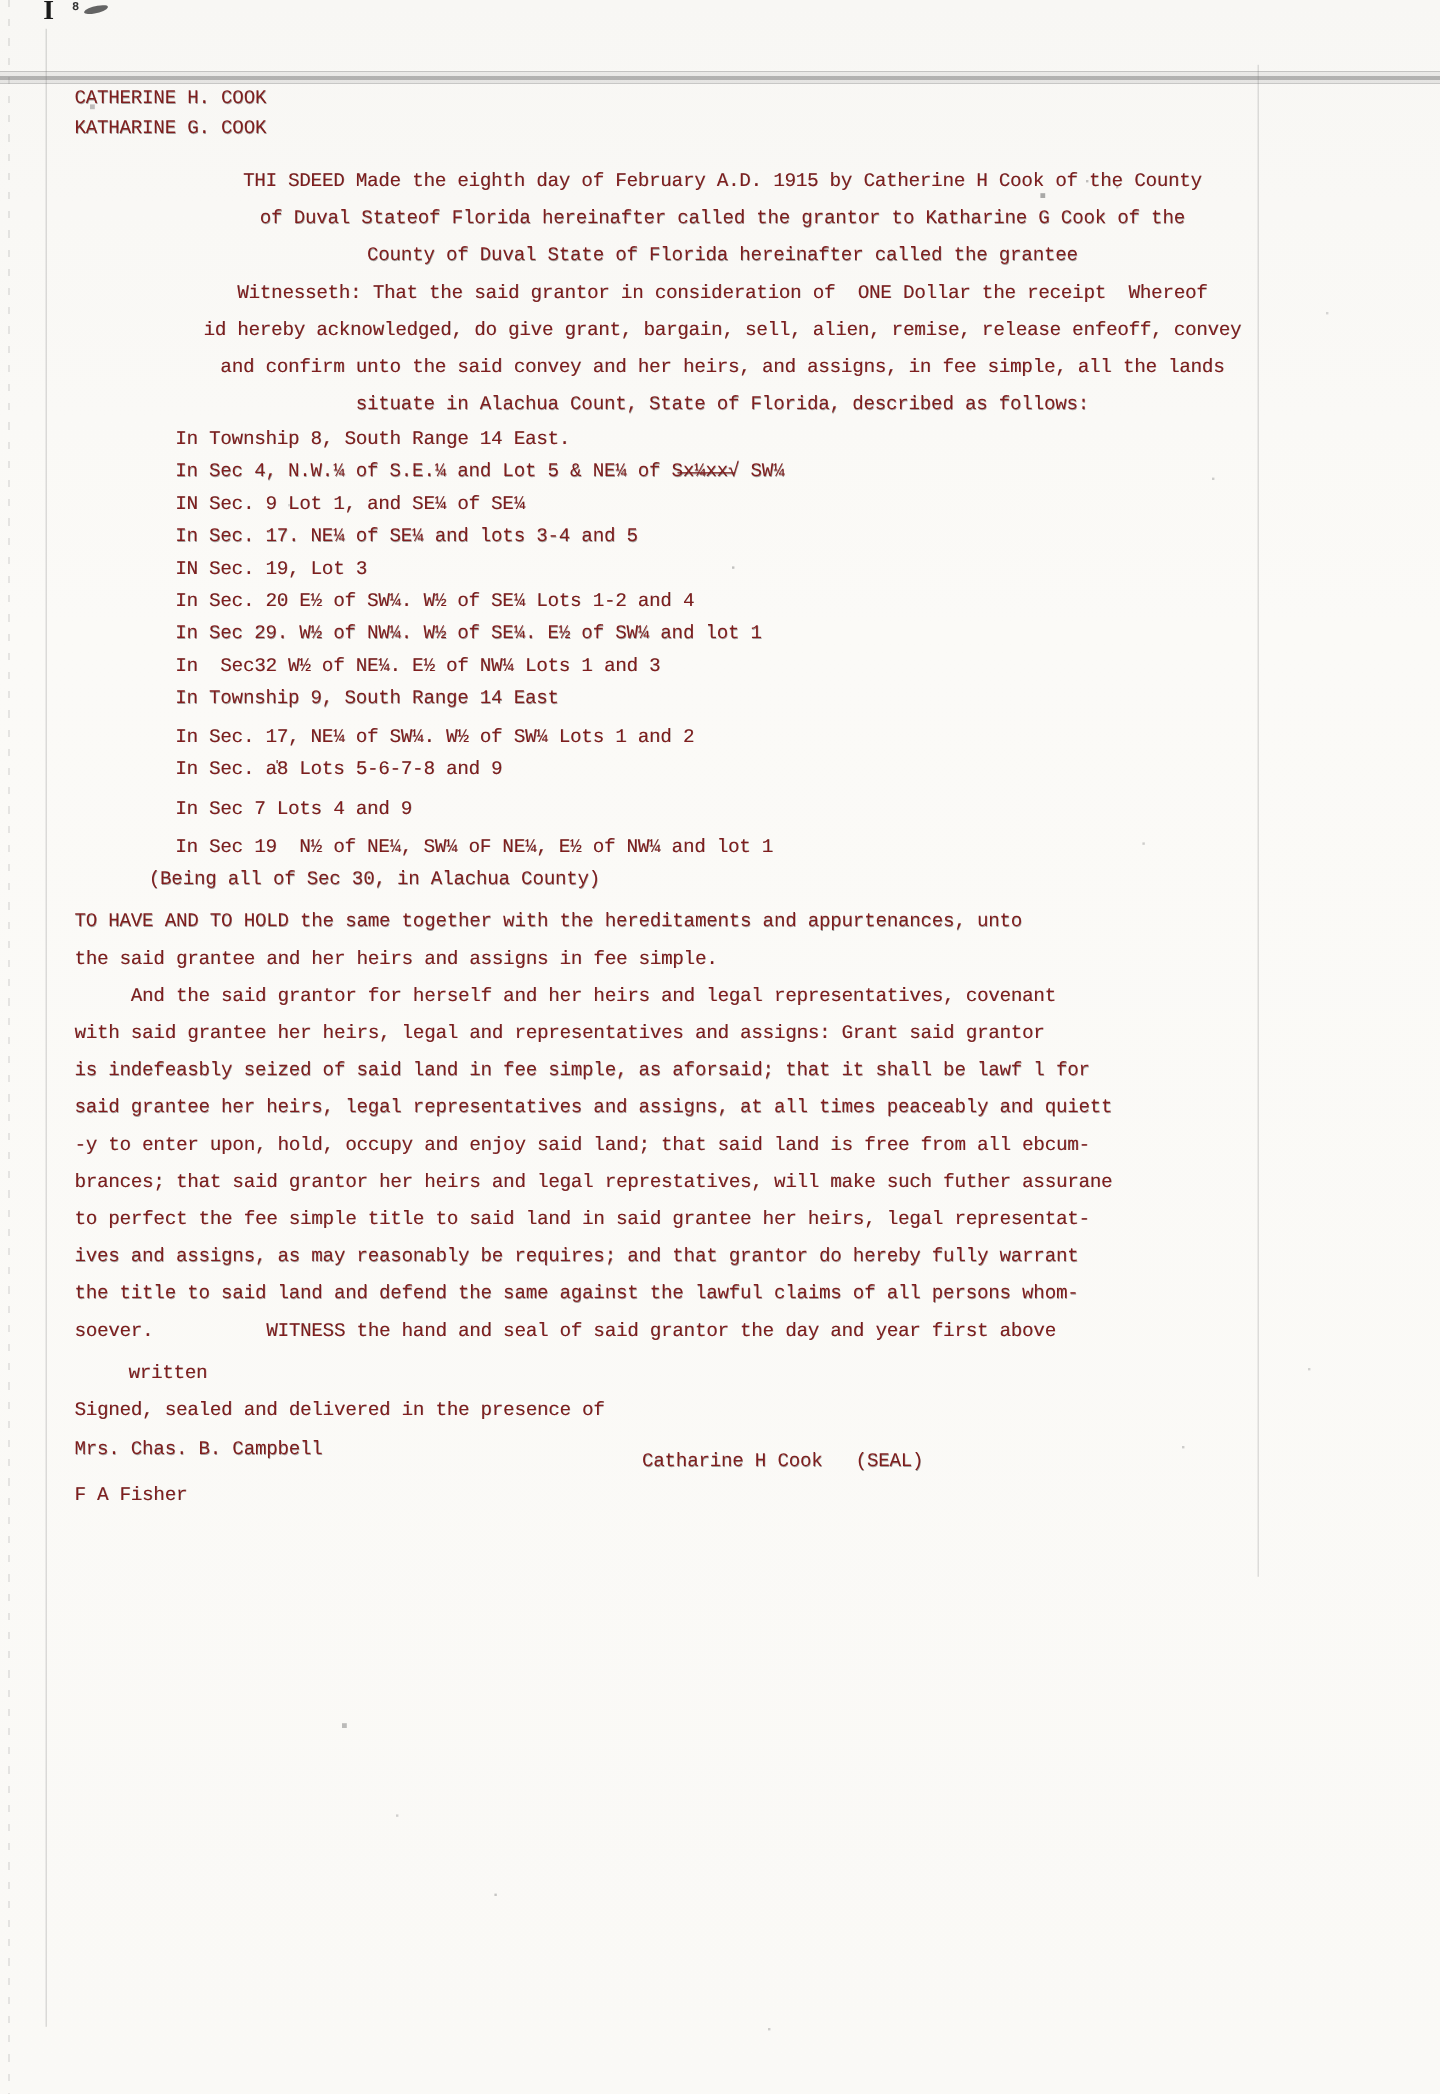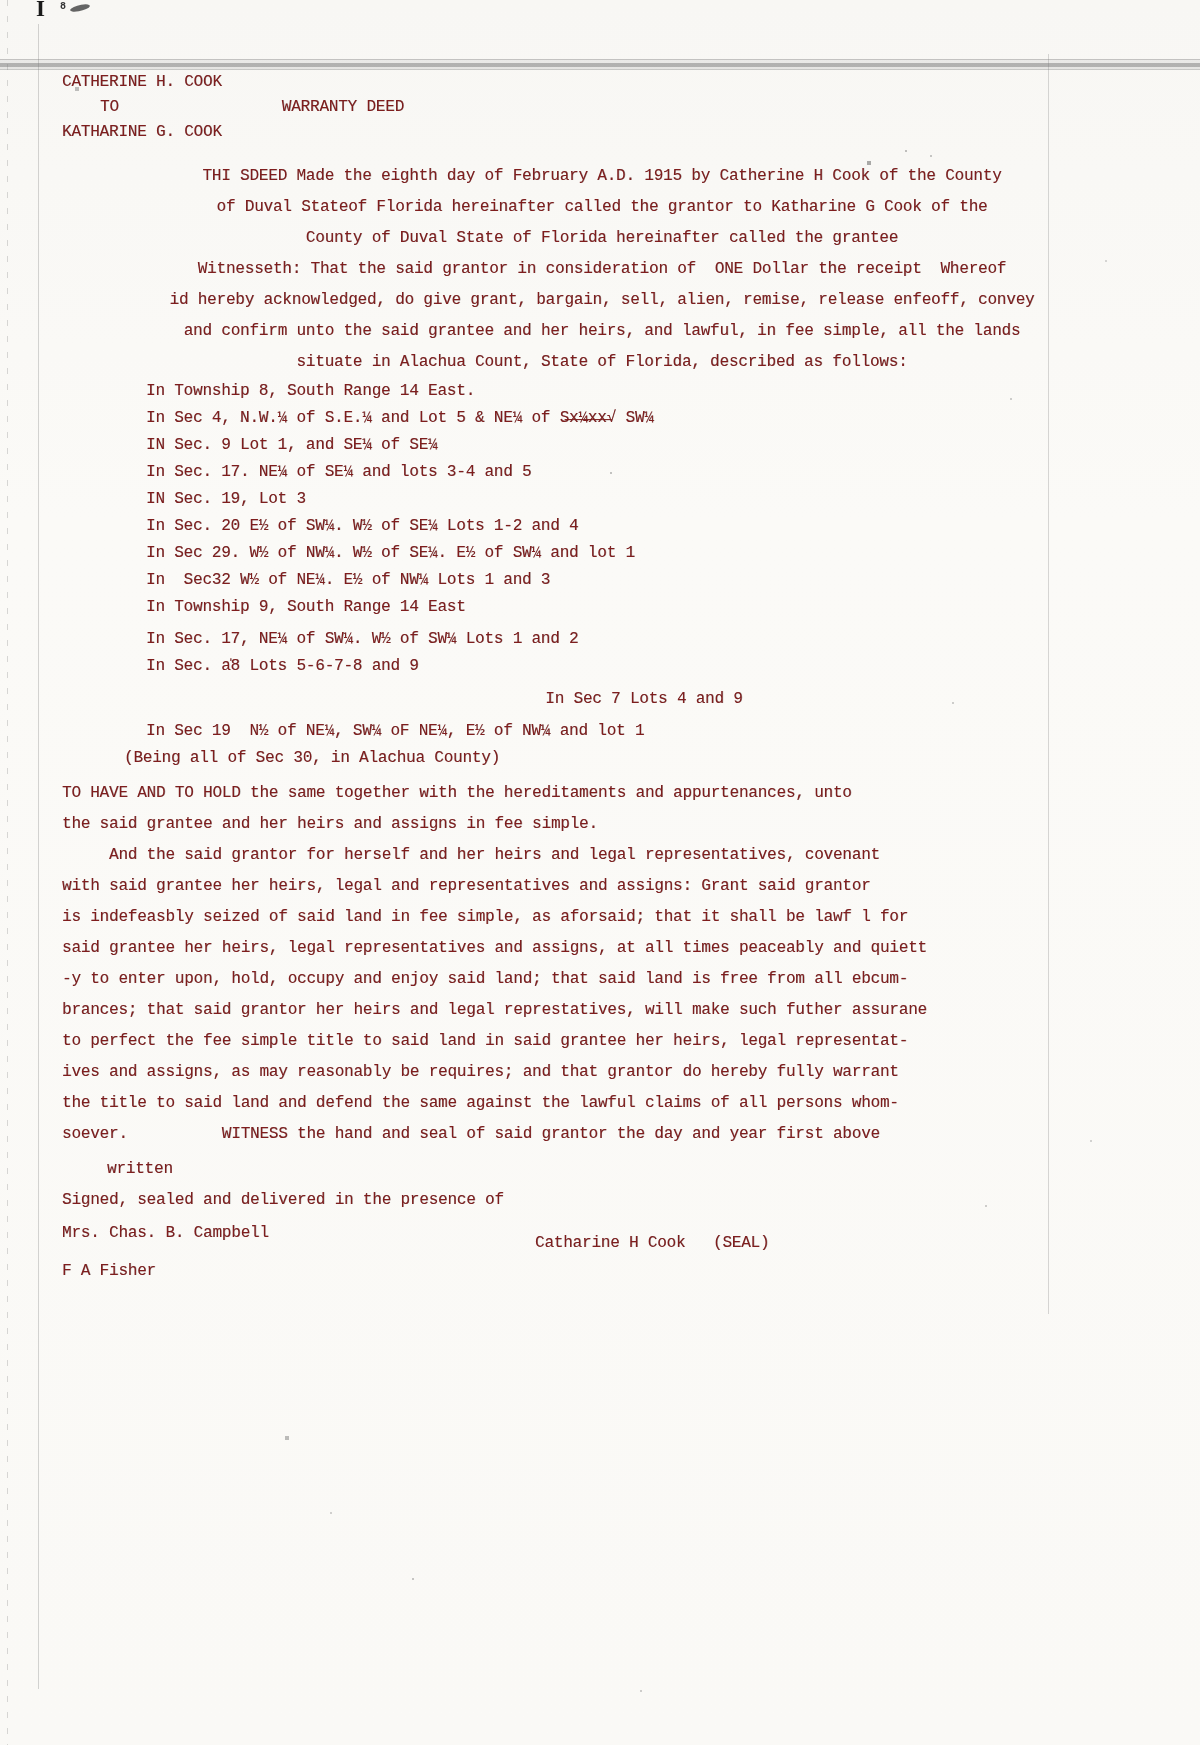--- a/index.html
+++ b/index.html
@@ -72,47 +72,46 @@
 <div class="edge-right"></div>
 
 <div class="corner-mark" data-bind="page.corner_mark">I</div>
 <div class="corner-num" data-bind="page.corner_number">8</div>
 <div class="ink-smudge"></div>
 
 <div class="doc">
 
   <div class="hdr">
     <div class="tline" data-bind="header.grantor_name">CATHERINE H. COOK</div>
-    <div class="tline hdr-row"><span class="to" data-bind="header.to_label">TO</span><span class="title" data-bind="header.document_title">WARRANTY DEED</span></div>
     <div class="tline" data-bind="header.grantee_name">KATHARINE G. COOK</div>
   </div>
 
   <div class="intro">
       <div class="tline">THI SDEED Made the eighth day of February A.D. 1915 by Catherine H Cook of the County</div>
       <div class="tline">of Duval Stateof Florida hereinafter called the grantor to Katharine G Cook of the</div>
       <div class="tline">County of Duval State of Florida hereinafter called the grantee</div>
       <div class="tline">Witnesseth: That the said grantor in consideration of  ONE Dollar the receipt  Whereof</div>
       <div class="tline">id hereby acknowledged, do give grant, bargain, sell, alien, remise, release enfeoff, convey</div>
-      <div class="tline">and confirm unto the said grantee and her heirs, and lawful, in fee simple, all the lands</div>
+      <div class="tline">and confirm unto the said convey and her heirs, and assigns, in fee simple, all the lands</div>
       <div class="tline">situate in Alachua Count, State of Florida, described as follows:</div>
     </div>
 
   <div class="legal">
       <div class="tline">In Township 8, South Range 14 East.</div>
       <div class="tline">In Sec 4, N.W.¼ of S.E.¼ and Lot 5 &amp; NE¼ of S̶x̶¼̶x̶x̶√ SW¼</div>
       <div class="tline">IN Sec. 9 Lot 1, and SE¼ of SE¼</div>
       <div class="tline">In Sec. 17. NE¼ of SE¼ and lots 3-4 and 5</div>
       <div class="tline">IN Sec. 19, Lot 3</div>
       <div class="tline">In Sec. 20 E½ of SW¼. W½ of SE¼ Lots 1-2 and 4</div>
       <div class="tline">In Sec 29. W½ of NW¼. W½ of SE¼. E½ of SW¼ and lot 1</div>
       <div class="tline">In  Sec32 W½ of NE¼. E½ of NW¼ Lots 1 and 3</div>
       <div class="tline">In Township 9, South Range 14 East</div>
       <div class="tline" style="margin-top: 5px;">In Sec. 17, NE¼ of SW¼. W½ of SW¼ Lots 1 and 2</div>
       <div class="tline">In Sec. a̍8 Lots 5-6-7-8 and 9</div>
-      <div class="tline" style="margin-top: 6px; text-align: center;">In Sec 7 Lots 4 and 9</div>
+      <div class="tline" style="margin-top: 6px;">In Sec 7 Lots 4 and 9</div>
       <div class="tline" style="margin-top: 5px;">In Sec 19  N½ of NE¼, SW¼ oF NE¼, E½ of NW¼ and lot 1</div>
       <div class="tline" style="margin-left: -22px;">(Being all of Sec 30, in Alachua County)</div>
     </div>
 
   <div class="closing">
       <div class="tline">TO HAVE AND TO HOLD the same together with the hereditaments and appurtenances, unto</div>
       <div class="tline">the said grantee and her heirs and assigns in fee simple.</div>
       <div class="tline">     And the said grantor for herself and her heirs and legal representatives, covenant</div>
       <div class="tline">with said grantee her heirs, legal and representatives and assigns: Grant said grantor</div>
       <div class="tline">is indefeasbly seized of said land in fee simple, as aforsaid; that it shall be lawf l for</div>

